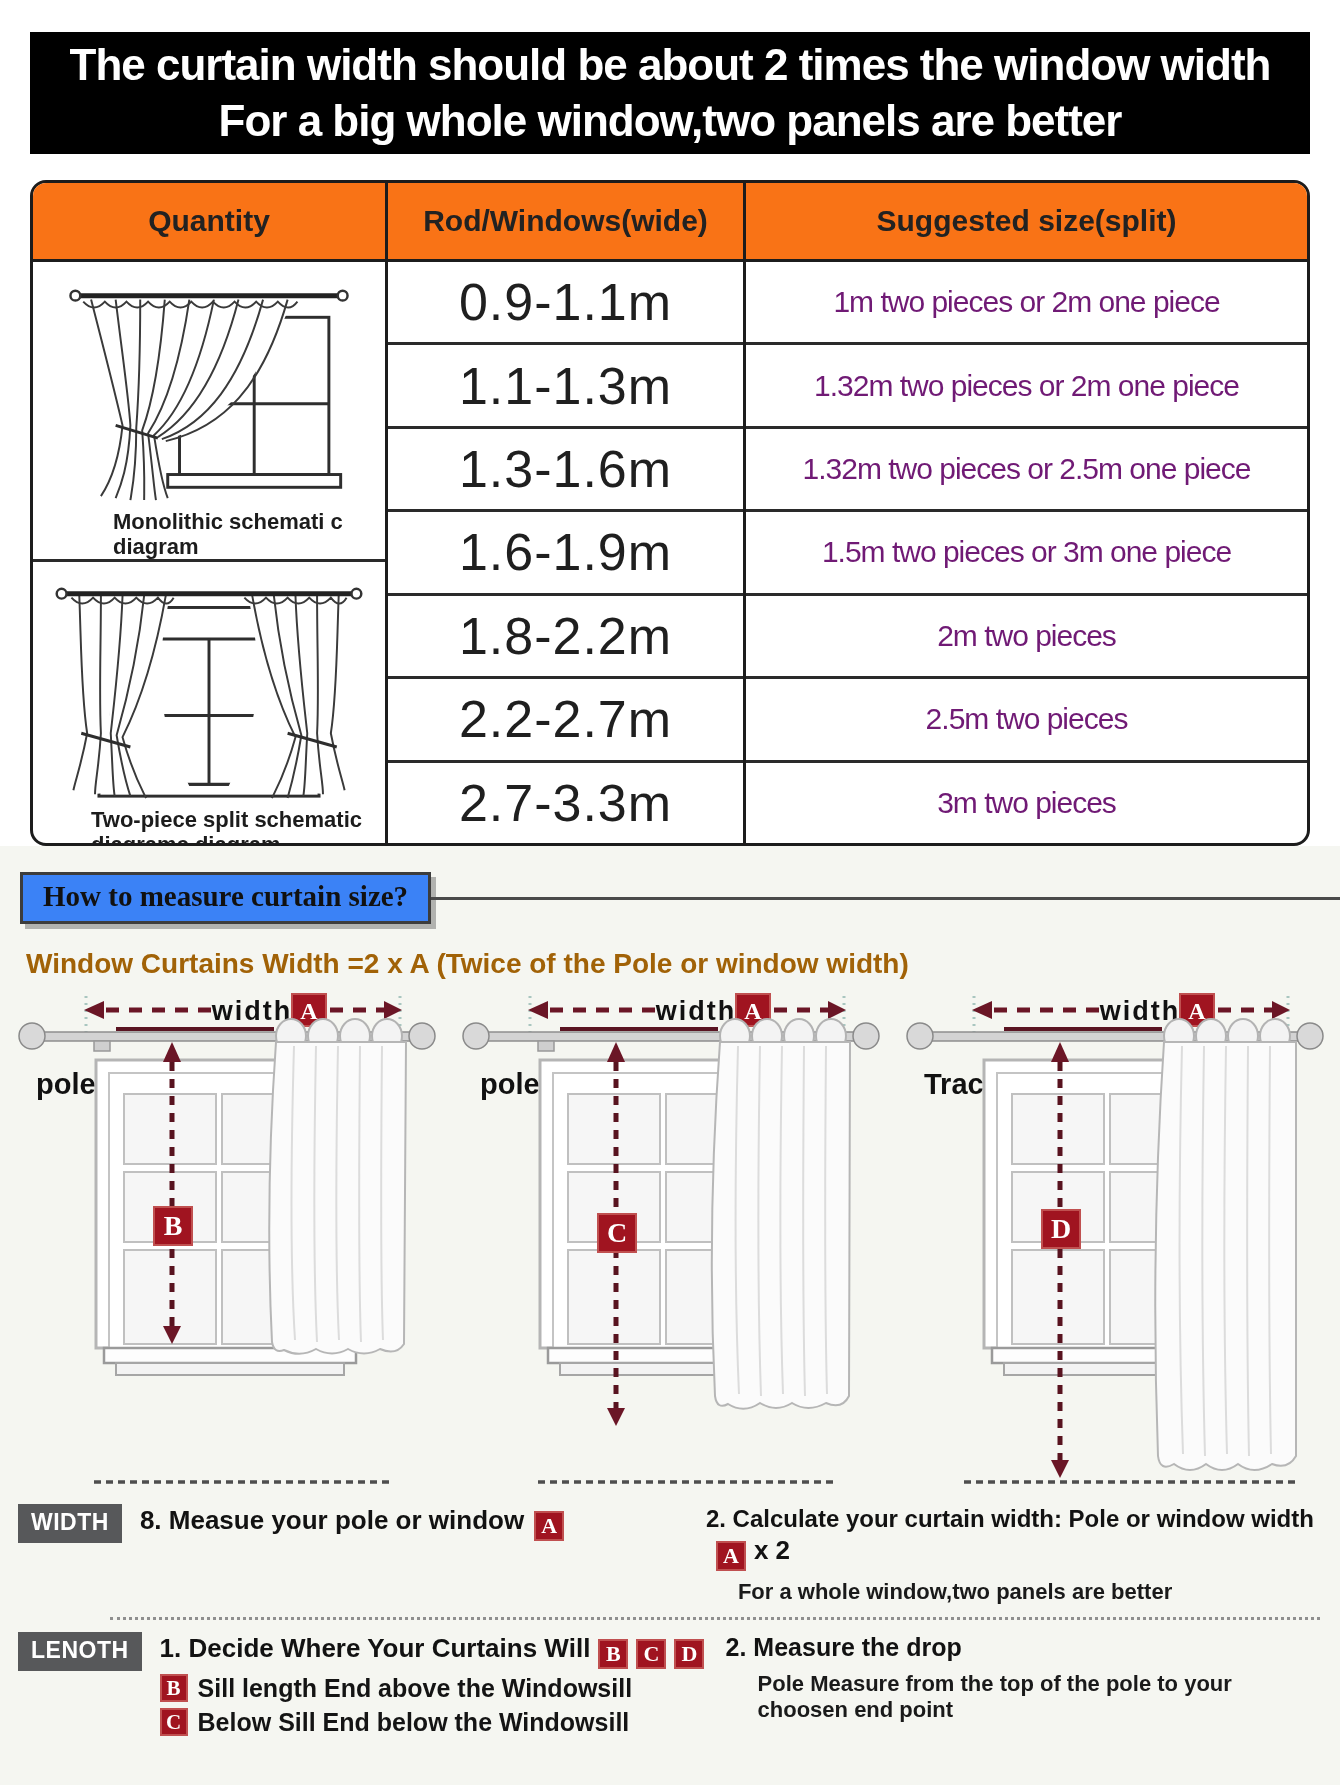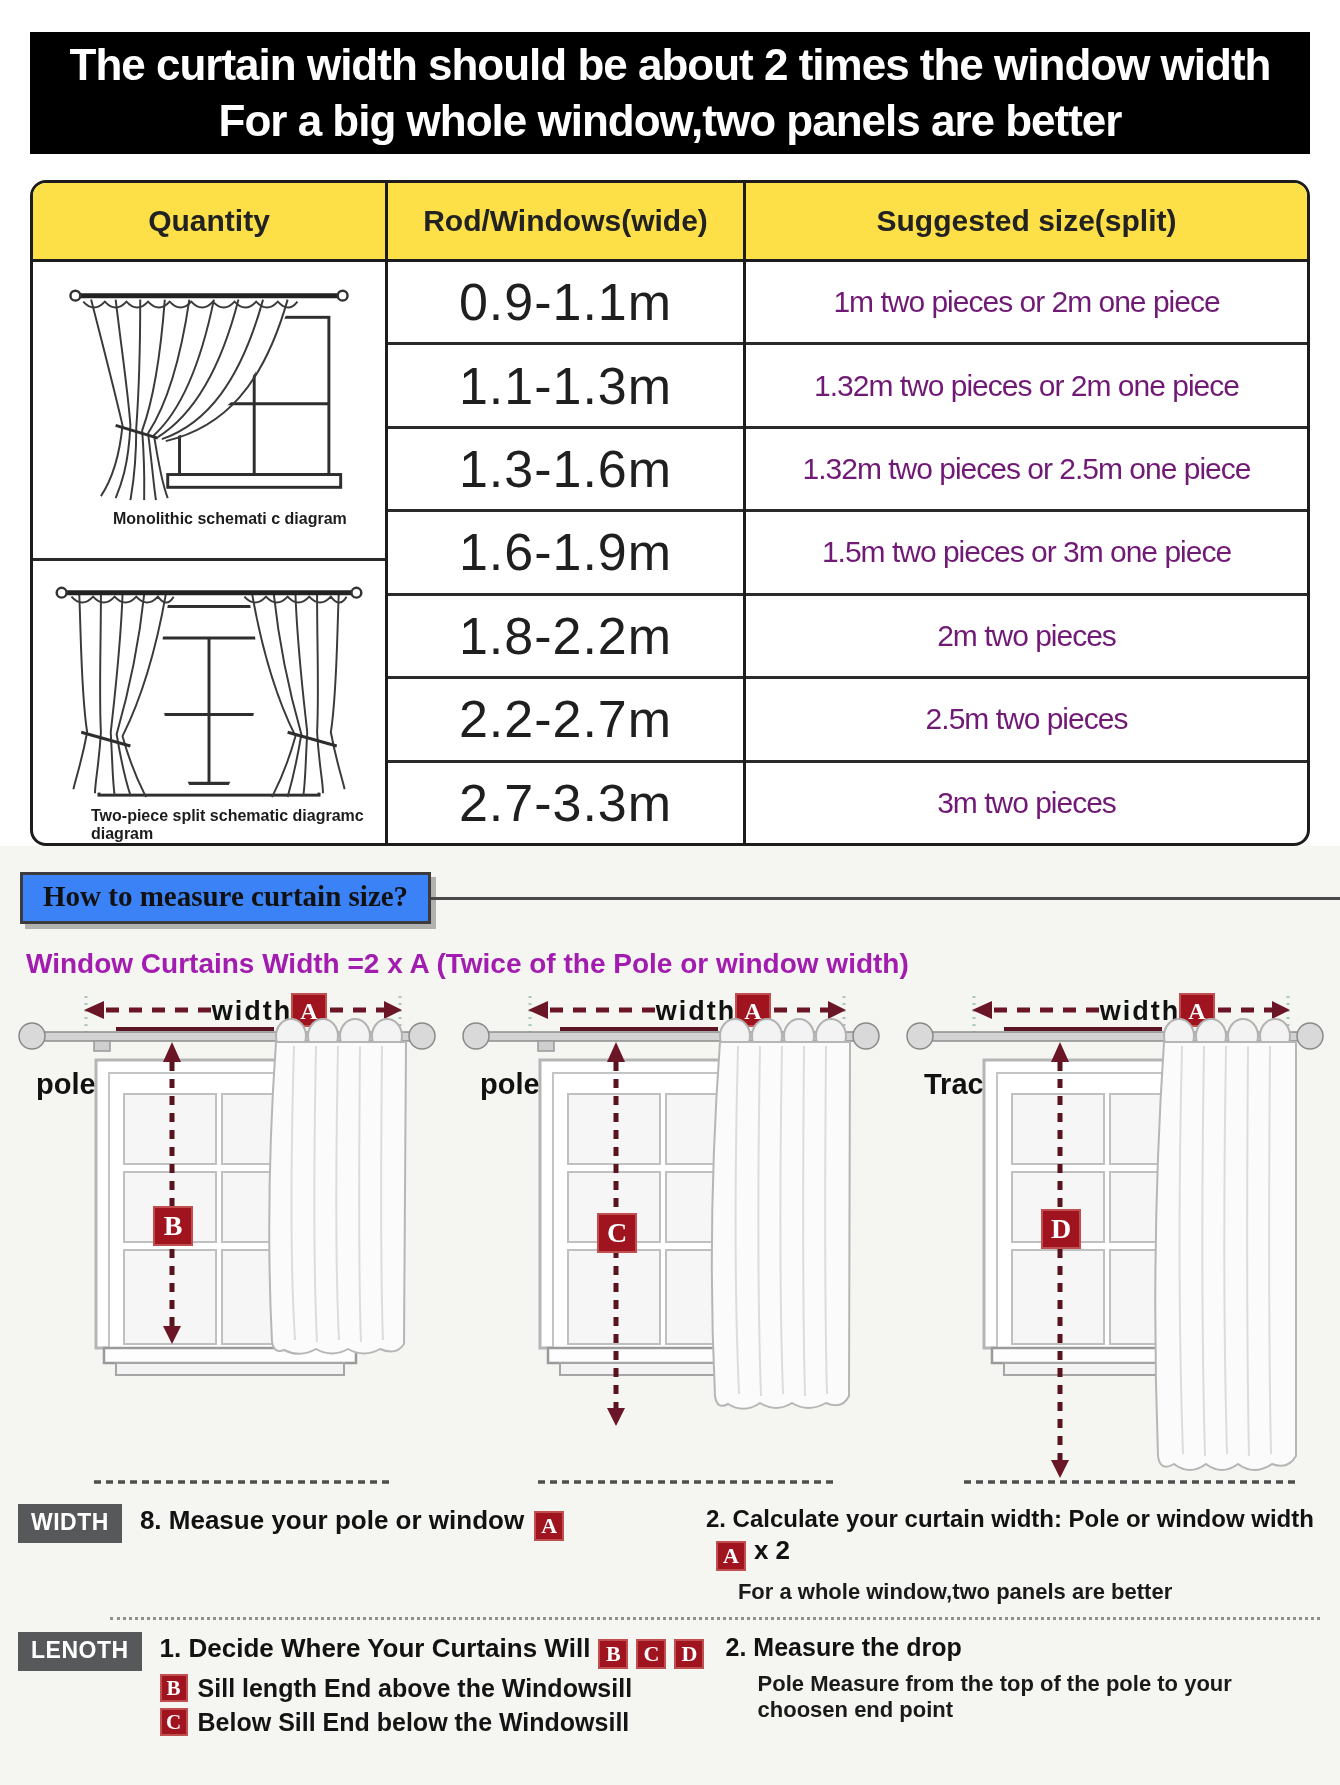--- a/index.html
+++ b/index.html
@@ -9,37 +9,37 @@
   
   .banner{margin:32px 30px 0;height:122px;background:#000000;display:flex;flex-direction:column;justify-content:center;align-items:center;}
   .banner div{color:#fff;font-weight:bold;font-size:44px;letter-spacing:-1px;line-height:1.28;white-space:nowrap;}
 
   
   .size-table{margin:26px 30px 0;height:666px;border:3px solid #1c1c1c;border-radius:16px;overflow:hidden;display:flex;background:#fff;box-sizing:border-box;}
   .col{display:flex;flex-direction:column;box-sizing:border-box;}
   .col1{width:352px;}
   .col2{width:358px;border-left:3px solid #1c1c1c;}
   .col3{flex:1;border-left:3px solid #1c1c1c;}
-  .th{height:76px;flex:0 0 76px;background:#fde047;border-bottom:3px solid #1c1c1c;display:flex;align-items:center;justify-content:center;font-size:30px;font-weight:bold;color:#222;}
+  .th{height:76px;flex:0 0 76px;background:#f97316;border-bottom:3px solid #1c1c1c;display:flex;align-items:center;justify-content:center;font-size:30px;font-weight:bold;color:#222;}
   .cell{flex:1;display:flex;align-items:center;justify-content:center;}
   .cell + .cell{border-top:3px solid #2a2a2a;}
   .rod-cell{font-size:52px;color:#1f1f1f;letter-spacing:1px;}
   .size-cell{font-size:30px;letter-spacing:-1px;color:#701a75;padding:12px 4px;text-align:center;}
   .dcell{flex:306;display:flex;flex-direction:column;align-items:center;justify-content:flex-start;padding-top:16px;box-sizing:border-box;}
   .dcell2{flex:285;border-top:3px solid #2a2a2a;}
-  .dcap{align-self:flex-start;margin-left:80px;font-size:16px;font-weight:bold;line-height:1.12;color:#1c1c1c;}
+  .dcap{align-self:flex-start;margin-left:80px;font-size:22px;font-weight:bold;line-height:1.12;color:#1c1c1c;}
   .dcap1{width:235px;margin-top:6px;}
   .dcap2{width:292px;margin-left:58px;margin-top:4px;}
 
   
   .lower{height:939px;background:#f5f6f1;padding-top:26px;box-sizing:border-box;overflow:hidden;}
   .measure-header{display:flex;align-items:center;margin-left:20px;}
   .measure-box{background:#3b82f6;border:3px solid #3c3c3c;box-shadow:5px 5px 0 rgba(110,110,110,.5);padding:5px 20px 8px;font-family:"Liberation Serif",serif;font-weight:bold;font-size:29px;color:#111;white-space:nowrap;}
   .measure-line{flex:1;height:3px;background:#4a4a4a;}
-  .formula1{margin:24px 0 0 26px;font-size:28px;font-weight:bold;color:#a21caf;}
+  .formula1{margin:24px 0 0 26px;font-size:28px;font-weight:bold;color:#a16207;}
   .formula2{margin:13px 0 0 26px;font-size:28px;font-weight:bold;color:#8a2136;}
 
   .diagrams{margin-top:12px;display:flex;justify-content:space-between;padding:0 6px;}
   .diagrams svg{display:block;}
 
   
   .g-guide{stroke:#a9c6c0;stroke-width:3;stroke-dasharray:2 5;}
   .g-wdash{stroke:#6b1626;stroke-width:5;stroke-dasharray:13 10;fill:none;}
   .g-head{fill:#6b1626;stroke:none;}
   .g-vdash{stroke:#58131f;stroke-width:5;stroke-dasharray:9 8;fill:none;}

